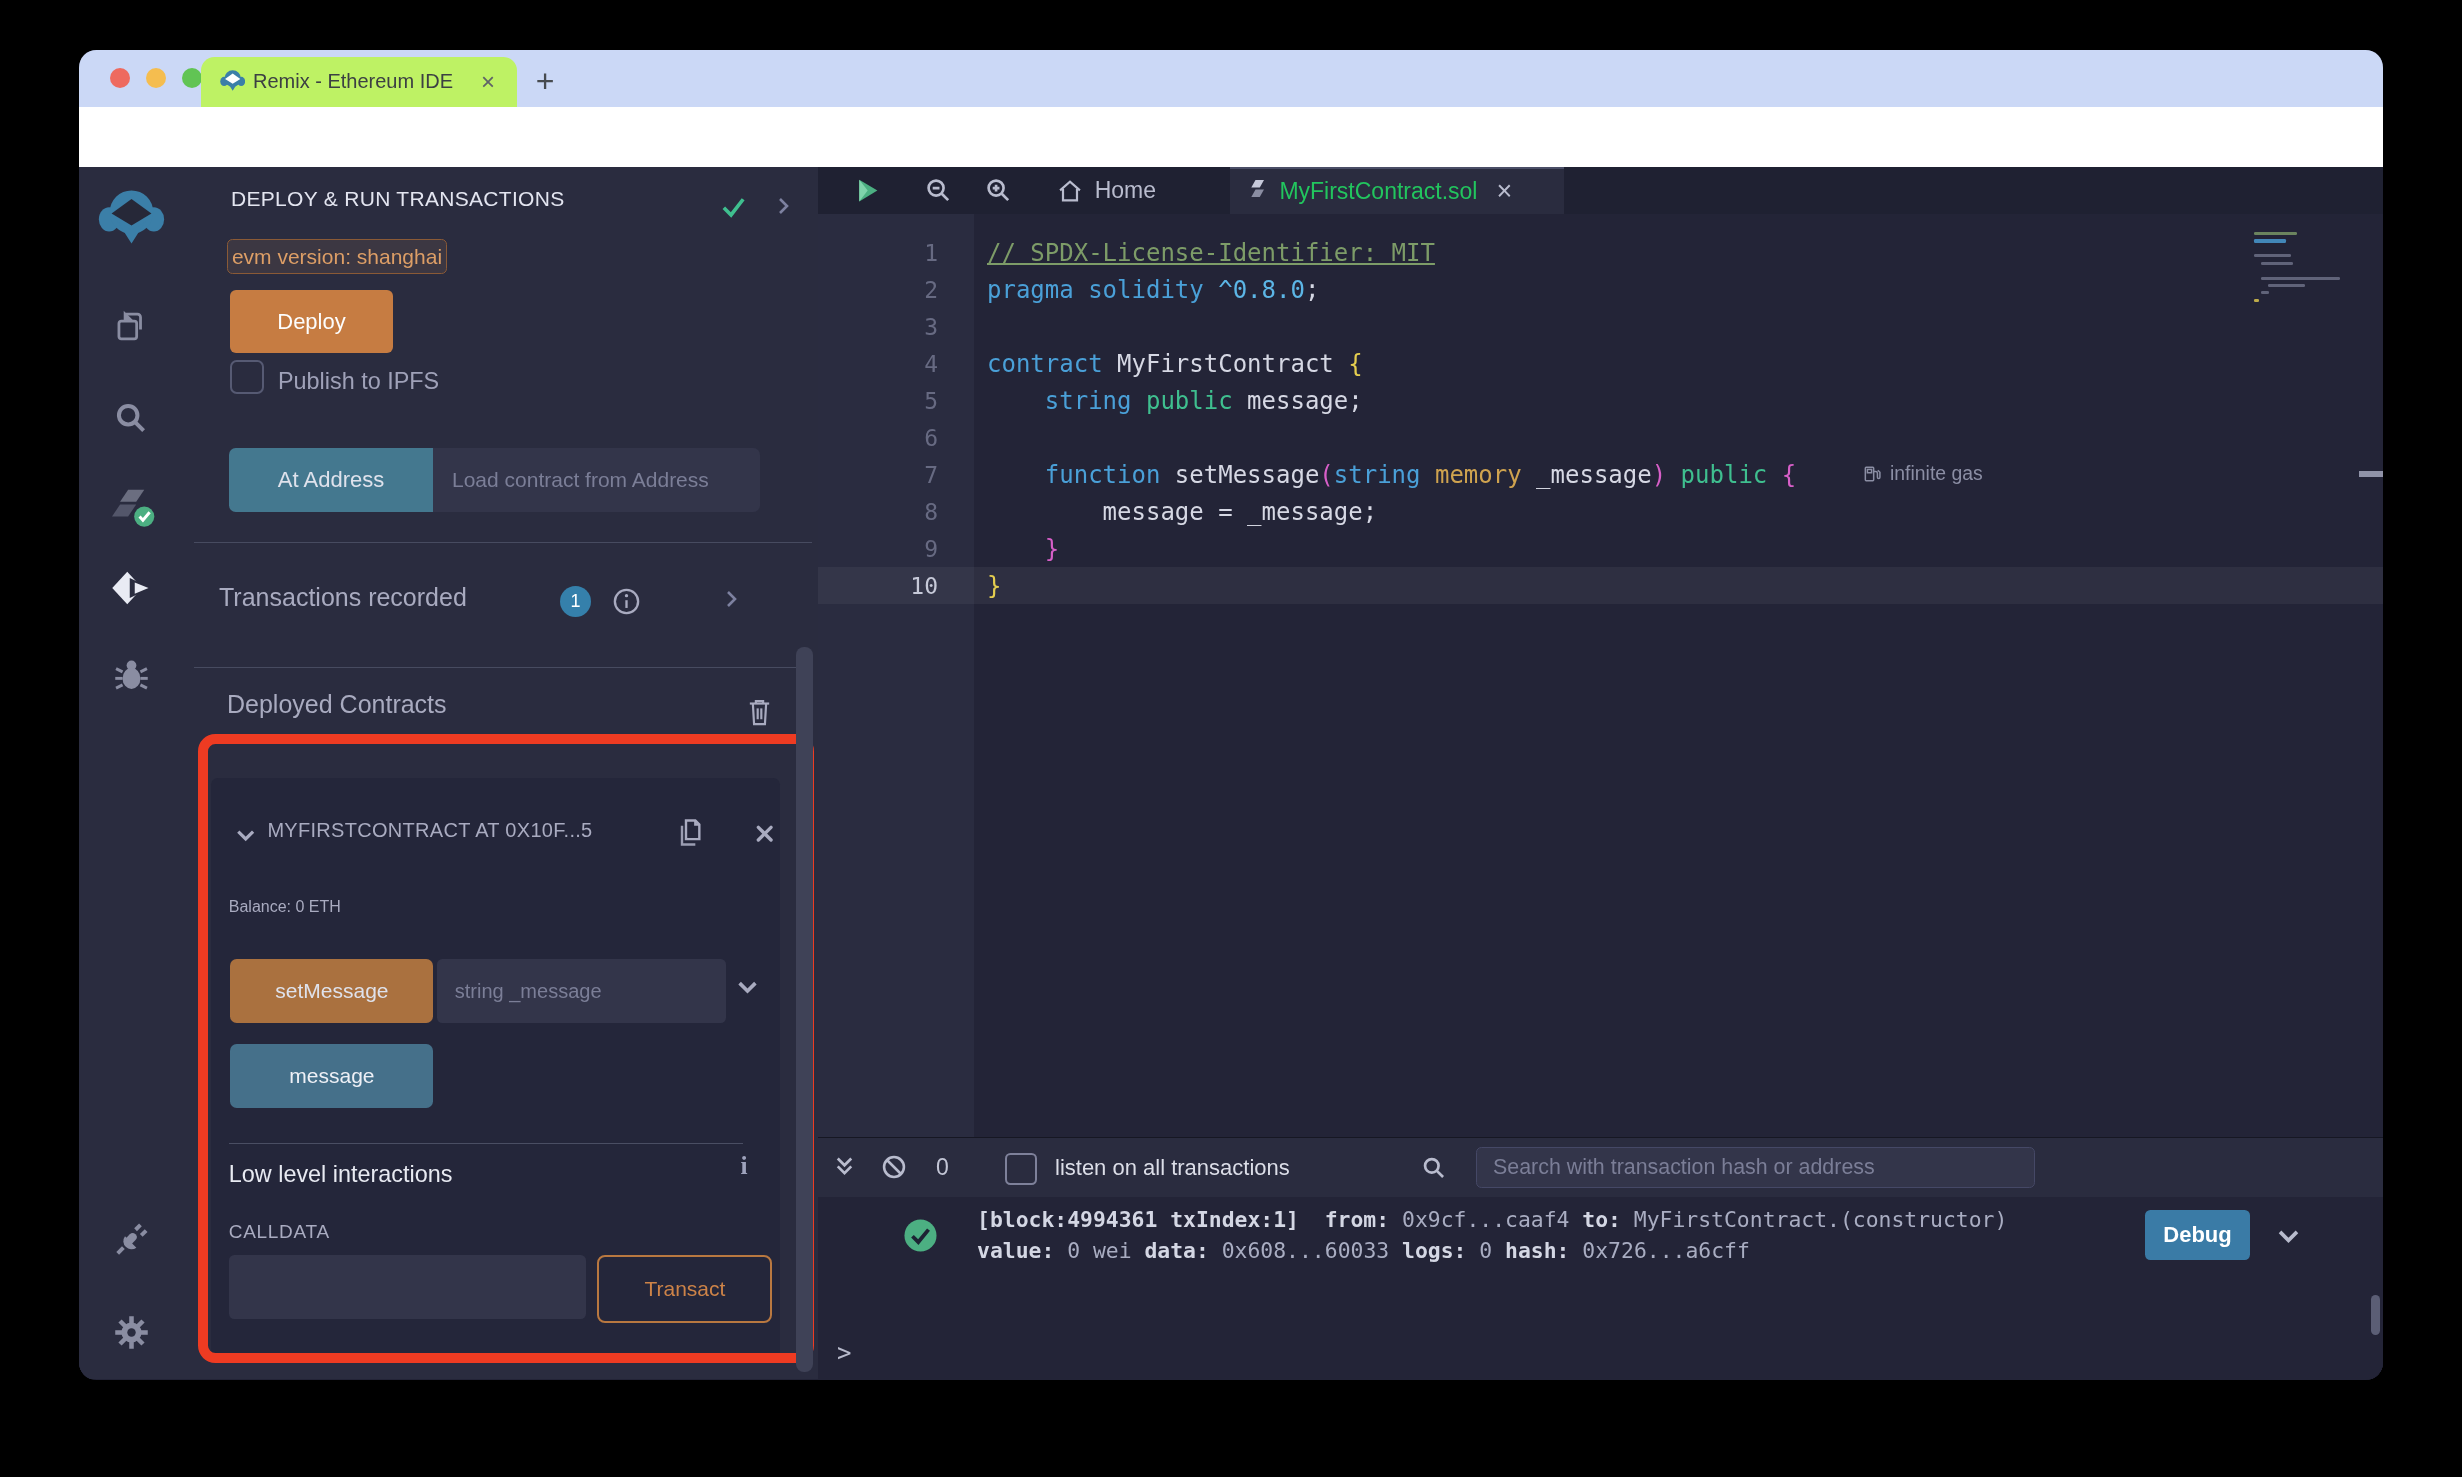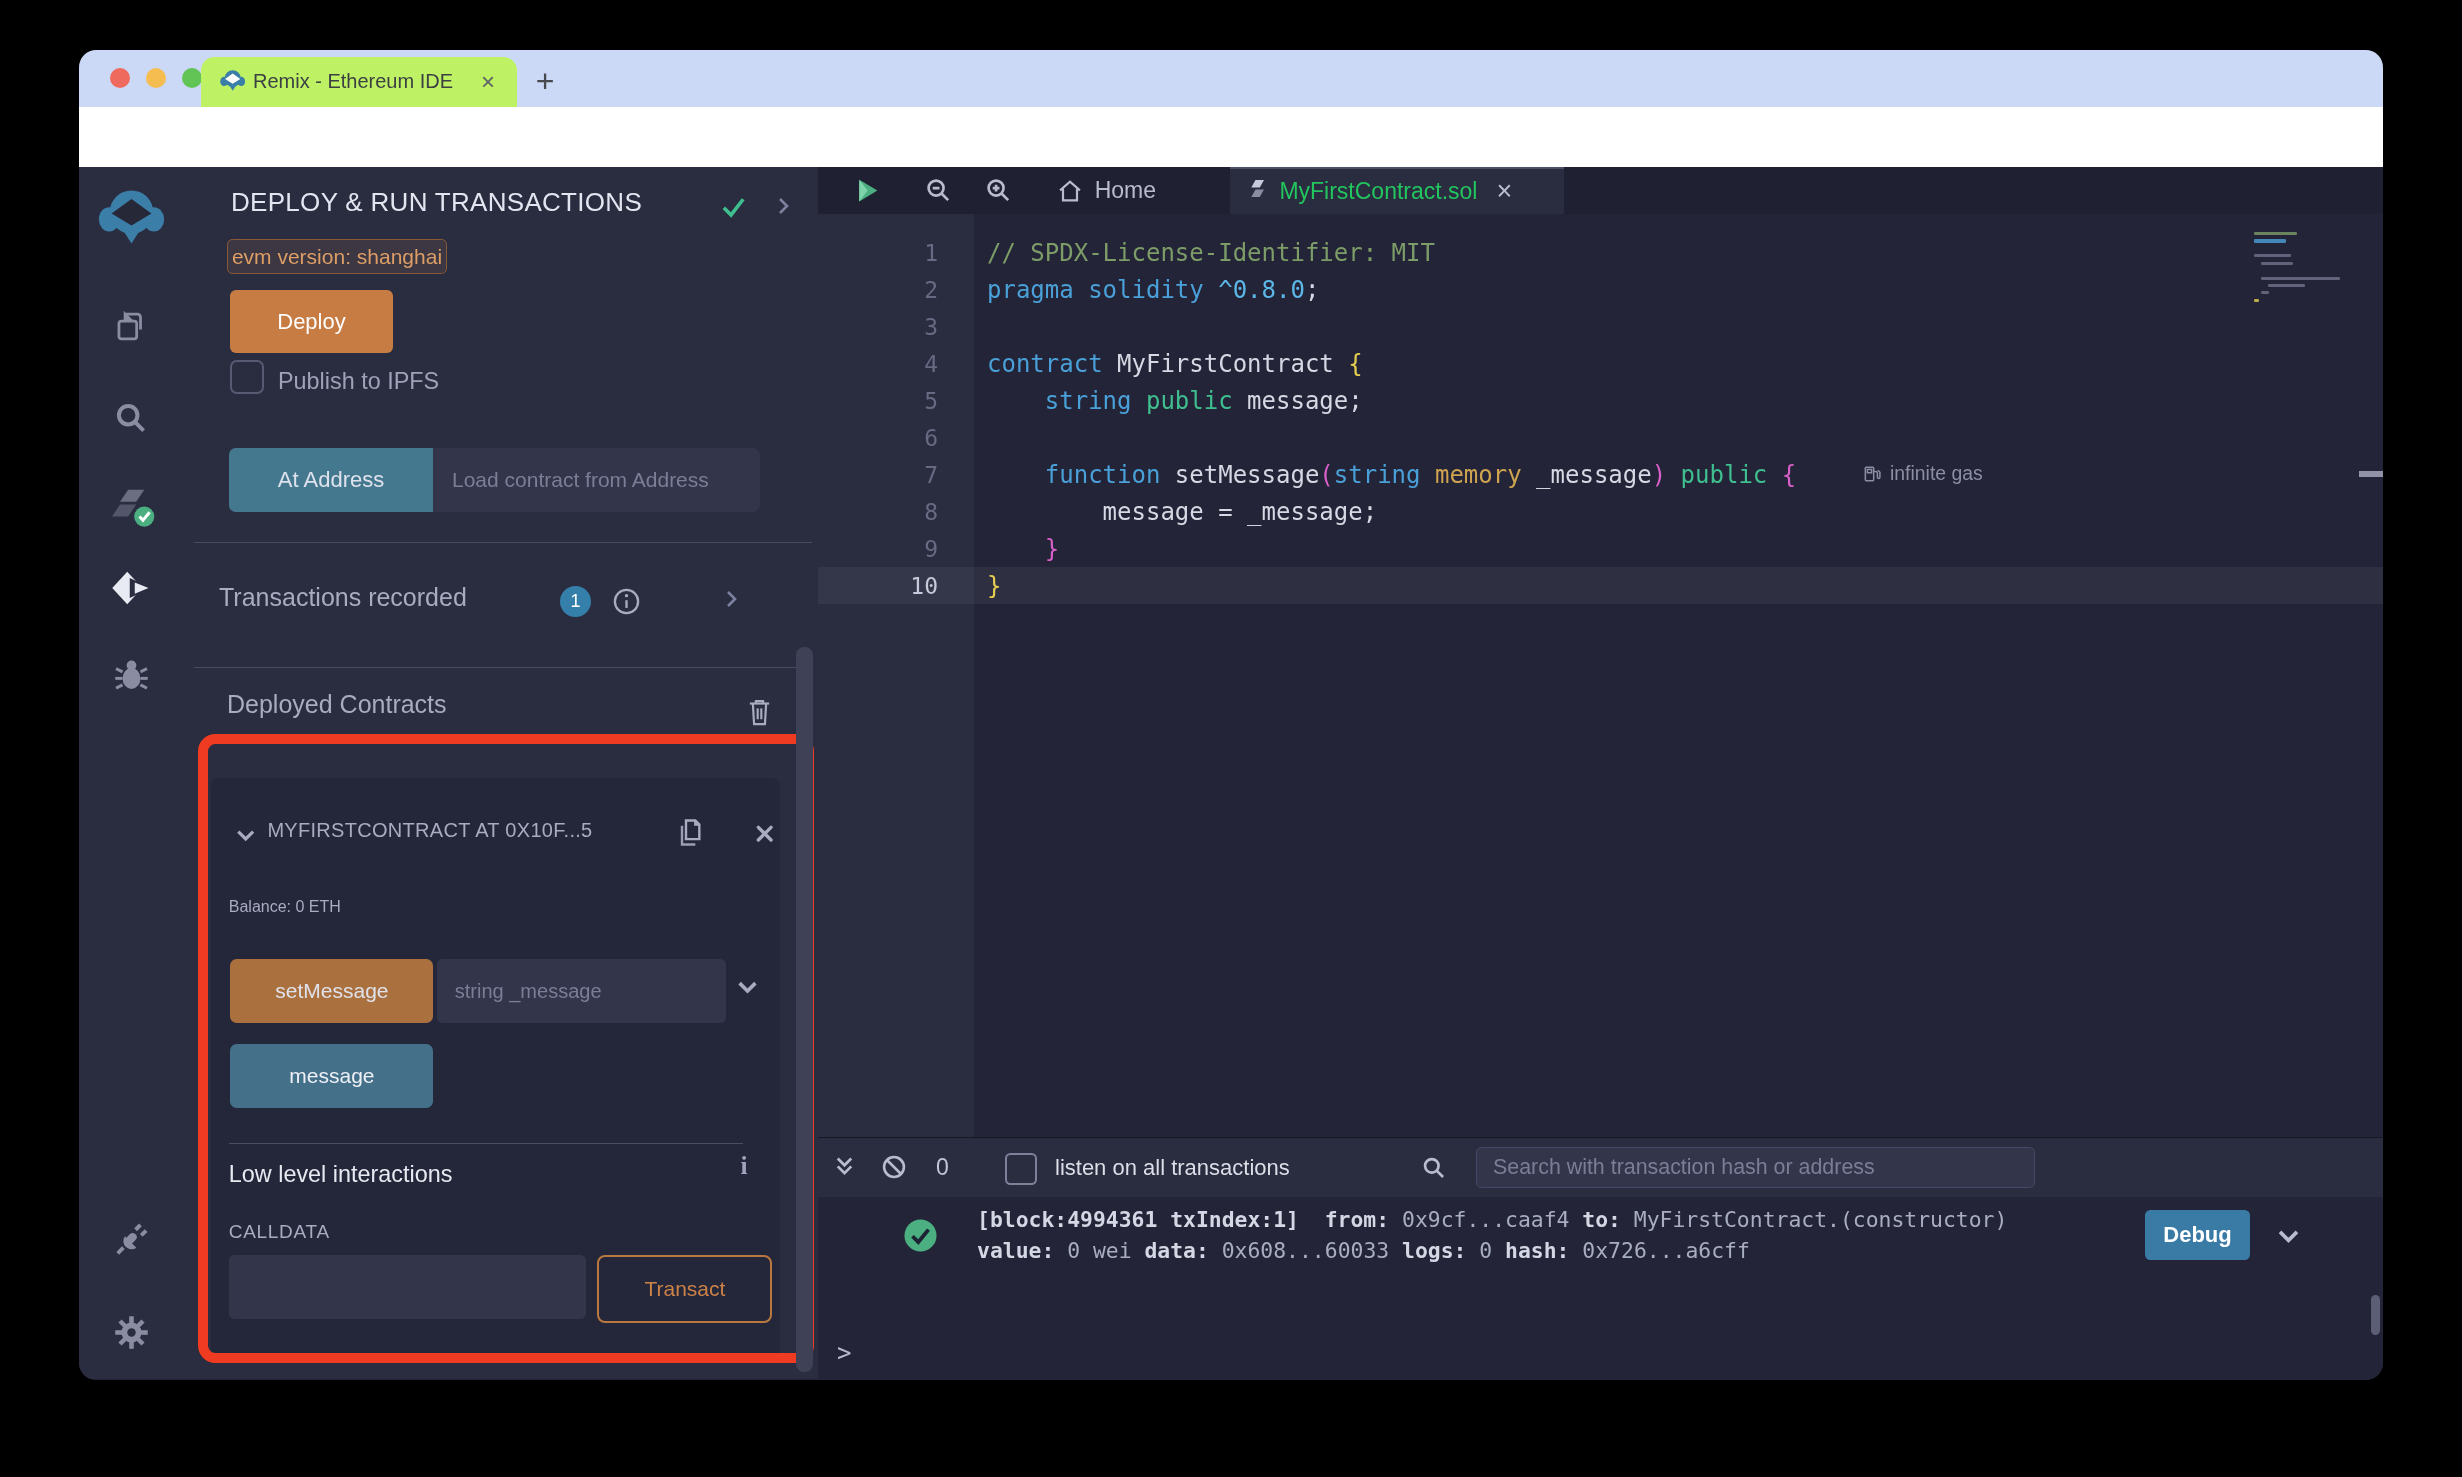--- a/index.html
+++ b/index.html
@@ -30,21 +30,21 @@
   .kdot{width:4.7px;height:4.7px;border-radius:50%;background:#5f6368;margin:4px auto;}
 
   
   #app{left:0;top:117px;width:2304px;height:1212px;background:var(--panel_bg,#2a2c3f);}
   #iconbar{left:0;top:0;width:105px;height:100%;background:var(--panel_bg,#2a2c3f);
            border-right:1.3px solid #20212f;}
   .sbicon{left:33px;width:37px;height:37px;color:#8a8da2;}
 
   
   #sidepanel{left:105px;top:0;width:634px;height:100%;background:var(--panel_bg,#2a2c3f);}
-  #panel-title{left:47px;top:20px;font-size:26px;color:#e3e5f0;letter-spacing:0.3px;white-space:nowrap;}
+  #panel-title{left:47px;top:20px;font-size:21px;color:#e3e5f0;letter-spacing:0.3px;white-space:nowrap;}
   .divider{height:1.3px;background:#474b60;}
   .graytxt{color:#a9abc0;}
   #evm-badge{left:43px;top:72px;width:218px;height:33px;border:1.3px solid #8a5a36;border-radius:5.4px;
              background:rgba(221,158,102,.10);color:#dd9e66;font-size:21px;display:flex;align-items:center;justify-content:center;}
   #deploy-btn{left:46px;top:123px;width:163px;height:63px;border-radius:6px;background:var(--accent_orange,#c67c42);
               color:#fdfdfd;font-size:22px;display:flex;align-items:center;justify-content:center;}
   .checkbox{width:30px;height:30px;border:2px solid #565a73;border-radius:6.7px;background:transparent;}
   #publish-label{left:94px;top:201px;font-size:23.4px;color:#9fa1b8;}
   #ataddr-btn{left:45px;top:281px;width:204px;height:64px;background:var(--btn_blue,#44788f);border-radius:6.7px 0 0 6.7px;
               color:#dfe2ec;font-size:22px;display:flex;align-items:center;justify-content:center;}
@@ -85,21 +85,21 @@
               border-top:2px solid #4a4e66;box-sizing:border-box;}
   #active-tab-label{color:#22c55e;font-size:23px;margin-left:12px;white-space:nowrap;}
   #editor{left:0;top:47px;width:100%;height:923px;background:var(--editor_bg,#232437);overflow:hidden;}
   #gutter{left:0;top:0;width:156px;height:100%;background:#2a2c40;}
   #code-rows{left:0;top:20px;width:100%;}
   .crow{height:37px;display:flex;align-items:center;font-family:"DejaVu Sans Mono",monospace;font-size:24px;position:relative;}
   .crow.cur{background:rgba(255,255,255,.05);}
   .crow.cur .ln{color:#c6c9d8;}
   .ln{width:120px;text-align:right;color:#676a82;font-size:23px;flex:none;}
   .code{margin-left:49px;white-space:pre;}
-  .tok-cm{color:#7d9c68;} .tok-kw{color:#4aa0d8;} .tok-num{color:#5cb6e6;} .tok-grn{color:#3fbf8f;}
+  .tok-cm{color:#7d9c68;text-decoration:underline;} .tok-kw{color:#4aa0d8;} .tok-num{color:#5cb6e6;} .tok-grn{color:#3fbf8f;}
   .tok-gold{color:#cfa34f;} .tok-id{color:#d6d8e4;} .tok-y{color:#e5ce4f;} .tok-p{color:#d75fc8;}
   #gas-anno{left:1044px;top:241px;height:37px;color:#8b8ea4;font-size:19.4px;display:flex;align-items:center;gap:8px;}
   #minimap{right:14.7px;top:16.7px;width:115px;height:94px;}
   .mmbar{position:absolute;height:3.3px;border-radius:1.3px;background:#6f7389;opacity:.8;}
   #ed-scroll{right:0;top:257px;width:25.4px;height:6px;background:#9093a8;}
 
   #terminal{left:0;top:970px;width:100%;height:242px;background:var(--editor_bg,#232437);border-top:1.3px solid #161723;}
   #term-head{left:0;top:0;width:100%;height:59px;background:var(--panel_bg,#2a2c3f);}
   #term-count{left:118px;top:0;height:59px;display:flex;align-items:center;font-size:23px;color:#c3c6d6;}
   #listen-label{left:237px;top:0;height:59px;display:flex;align-items:center;font-size:22px;color:#dcdee8;}

